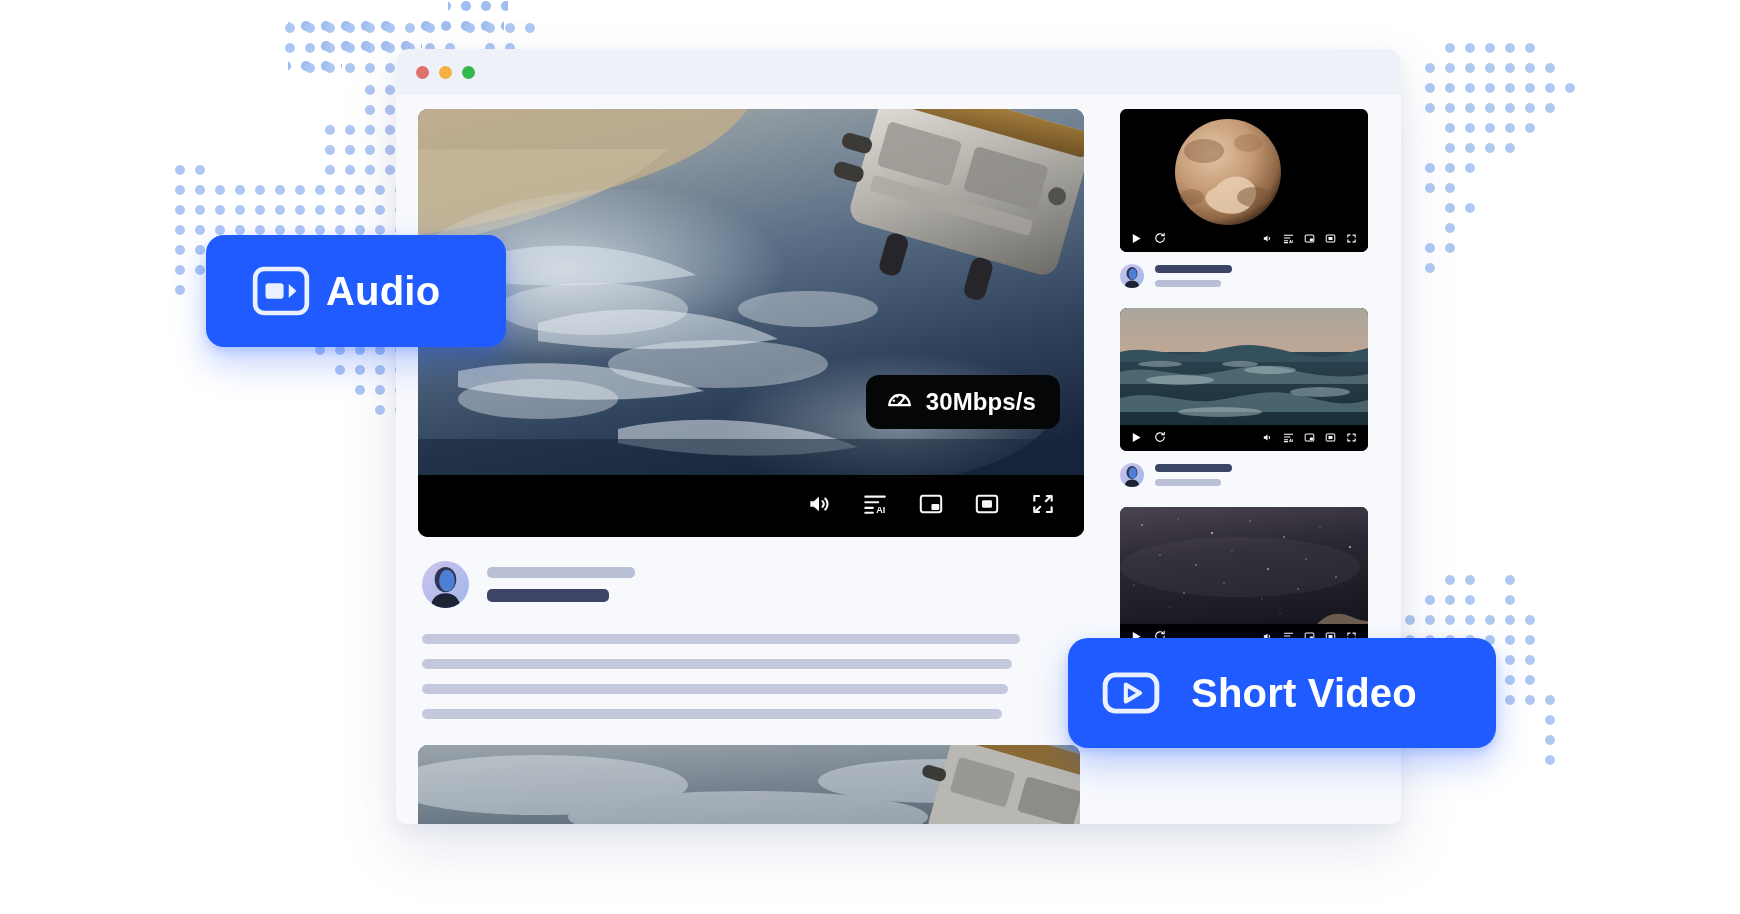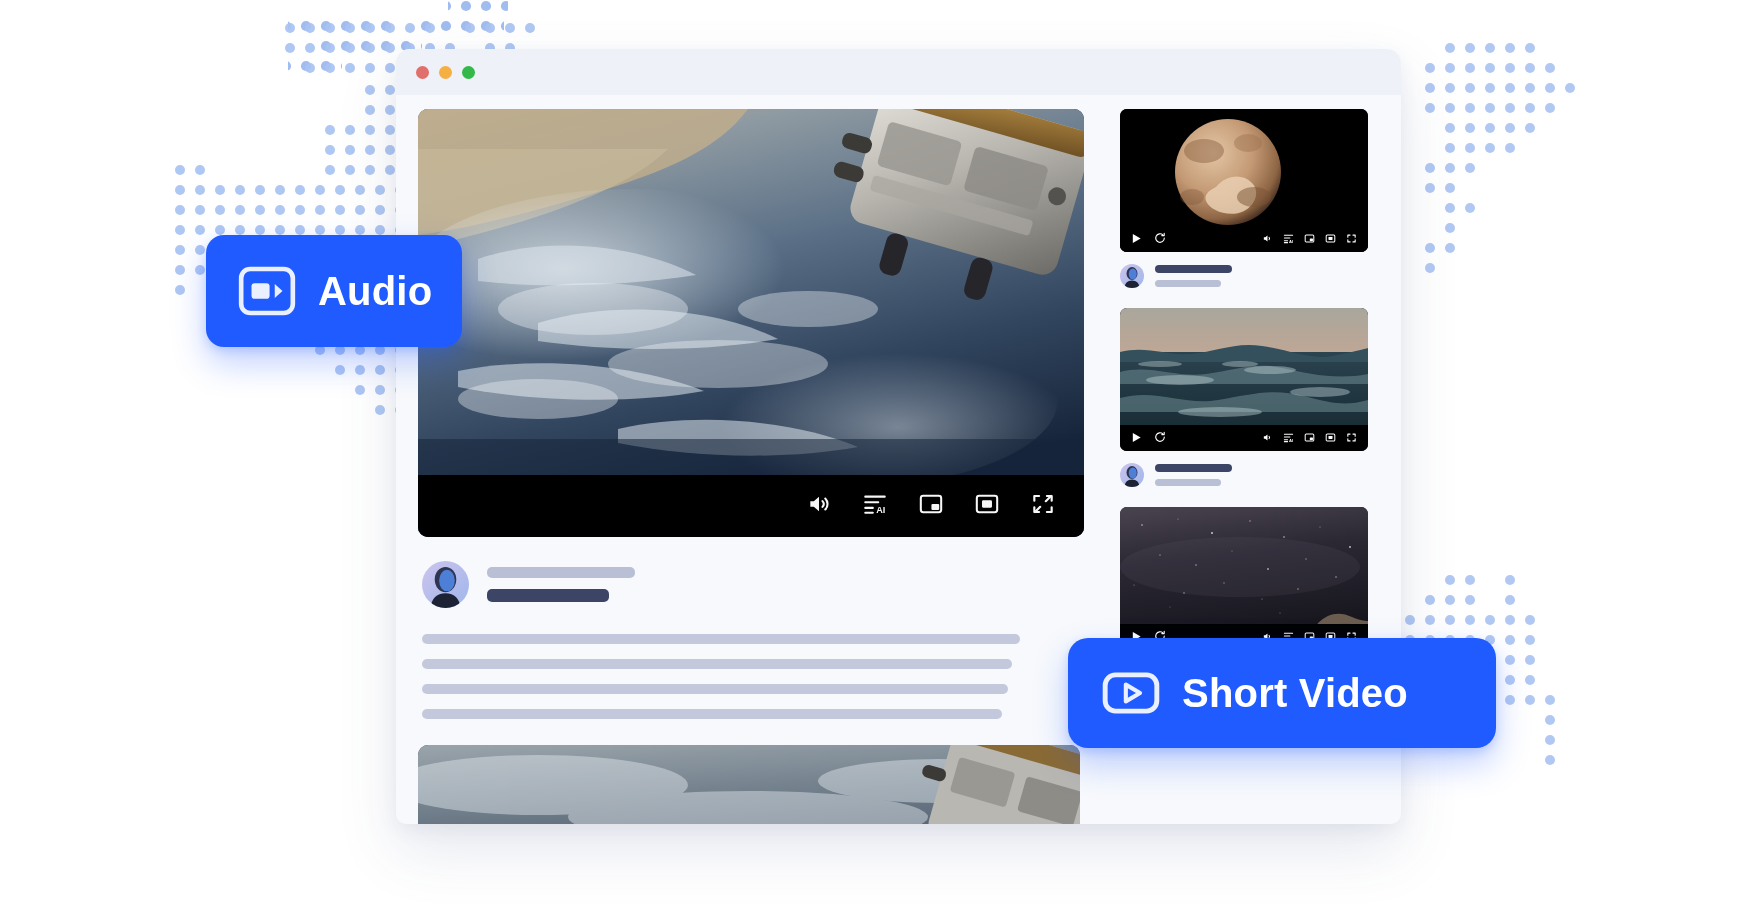--- a/index.html
+++ b/index.html
@@ -205,39 +205,39 @@
   .pill-label {
     font-weight: 700;
     color: #ffffff;
     white-space: nowrap;
     letter-spacing: .2px;
   }
   .pill-icon { flex: 0 0 auto; display: flex; align-items: center; justify-content: center; }
 
   #pill-audio {
     left: 206px; top: 235px;
-    width: 256px; height: 112px;
-    padding: 0 34px 0 30px;
-    gap: 20px;
+    width: 300px; height: 112px;
+    padding: 0 34px 0 44px;
+    gap: 14px;
   }
   #pill-audio .pill-label { font-size: 40px; }
 
   #pill-long {
     left: 262px; top: 405px;
     width: 420px; height: 122px;
     padding: 0 34px 0 32px;
     gap: 26px;
   }
   #pill-long .pill-label { font-size: 40px; }
 
   #pill-short {
     left: 1068px; top: 638px;
     width: 428px; height: 110px;
     padding: 0 34px 0 32px;
-    gap: 20px;
+    gap: 29px;
     border-radius: 20px;
   }
   #pill-short .pill-label { font-size: 40px; }
 </style>
 </head>
 <body>
 
 <div class="stage">
 
   <div class="dots-layer">
@@ -645,20 +645,34 @@
                 <rect x="14" y="100" width="166" height="16" rx="4" fill="#a9a7a1" opacity=".7"></rect>
                 <circle cx="196" cy="70" r="9" fill="#54524e"></circle>
                 <rect x="-26" y="66" width="30" height="16" rx="7" fill="#3b3a37"></rect>
                 <rect x="-26" y="96" width="30" height="16" rx="7" fill="#3b3a37"></rect>
                 <rect x="44" y="150" width="22" height="42" rx="9" fill="#26252a"></rect>
                 <rect x="132" y="150" width="22" height="42" rx="9" fill="#26252a"></rect>
               </g>
             </svg>
           </div>
 
+          <div class="speed-badge">
+            <span>
+              <svg width="27" height="27" viewBox="0 0 24 24" fill="none" xmlns="http://www.w3.org/2000/svg">
+                <path d="M3 17a9 9 0 1 1 18 0" stroke="#fff" stroke-width="2" stroke-linecap="round"></path>
+                <path d="M3 17h18" stroke="#fff" stroke-width="2" stroke-linecap="round"></path>
+                <path d="M12 16l4-5" stroke="#fff" stroke-width="2" stroke-linecap="round"></path>
+                <circle cx="12" cy="16" r="1.6" fill="#fff"></circle>
+                <circle cx="7" cy="13" r="1.1" fill="#fff"></circle>
+                <circle cx="10" cy="9.4" r="1.1" fill="#fff"></circle>
+                <circle cx="15.4" cy="9.6" r="1.1" fill="#fff"></circle>
+              </svg>
+            </span>
+            <span>30Mbps/s</span>
+          </div>
 
           <div class="ctrl-bar">
             <span class="ico">
               <svg width="26" height="26" viewBox="0 0 24 24" fill="none" xmlns="http://www.w3.org/2000/svg">
                 <path d="M4 9.5h3.2L12 5.4v13.2L7.2 14.5H4z" fill="#fff"></path>
                 <path d="M15.2 9.3a4 4 0 0 1 0 5.4" stroke="#fff" stroke-width="1.9" stroke-linecap="round"></path>
                 <path d="M17.8 6.9a7.3 7.3 0 0 1 0 10.2" stroke="#fff" stroke-width="1.9" stroke-linecap="round"></path>
               </svg>
             </span>
             <span class="ico">

